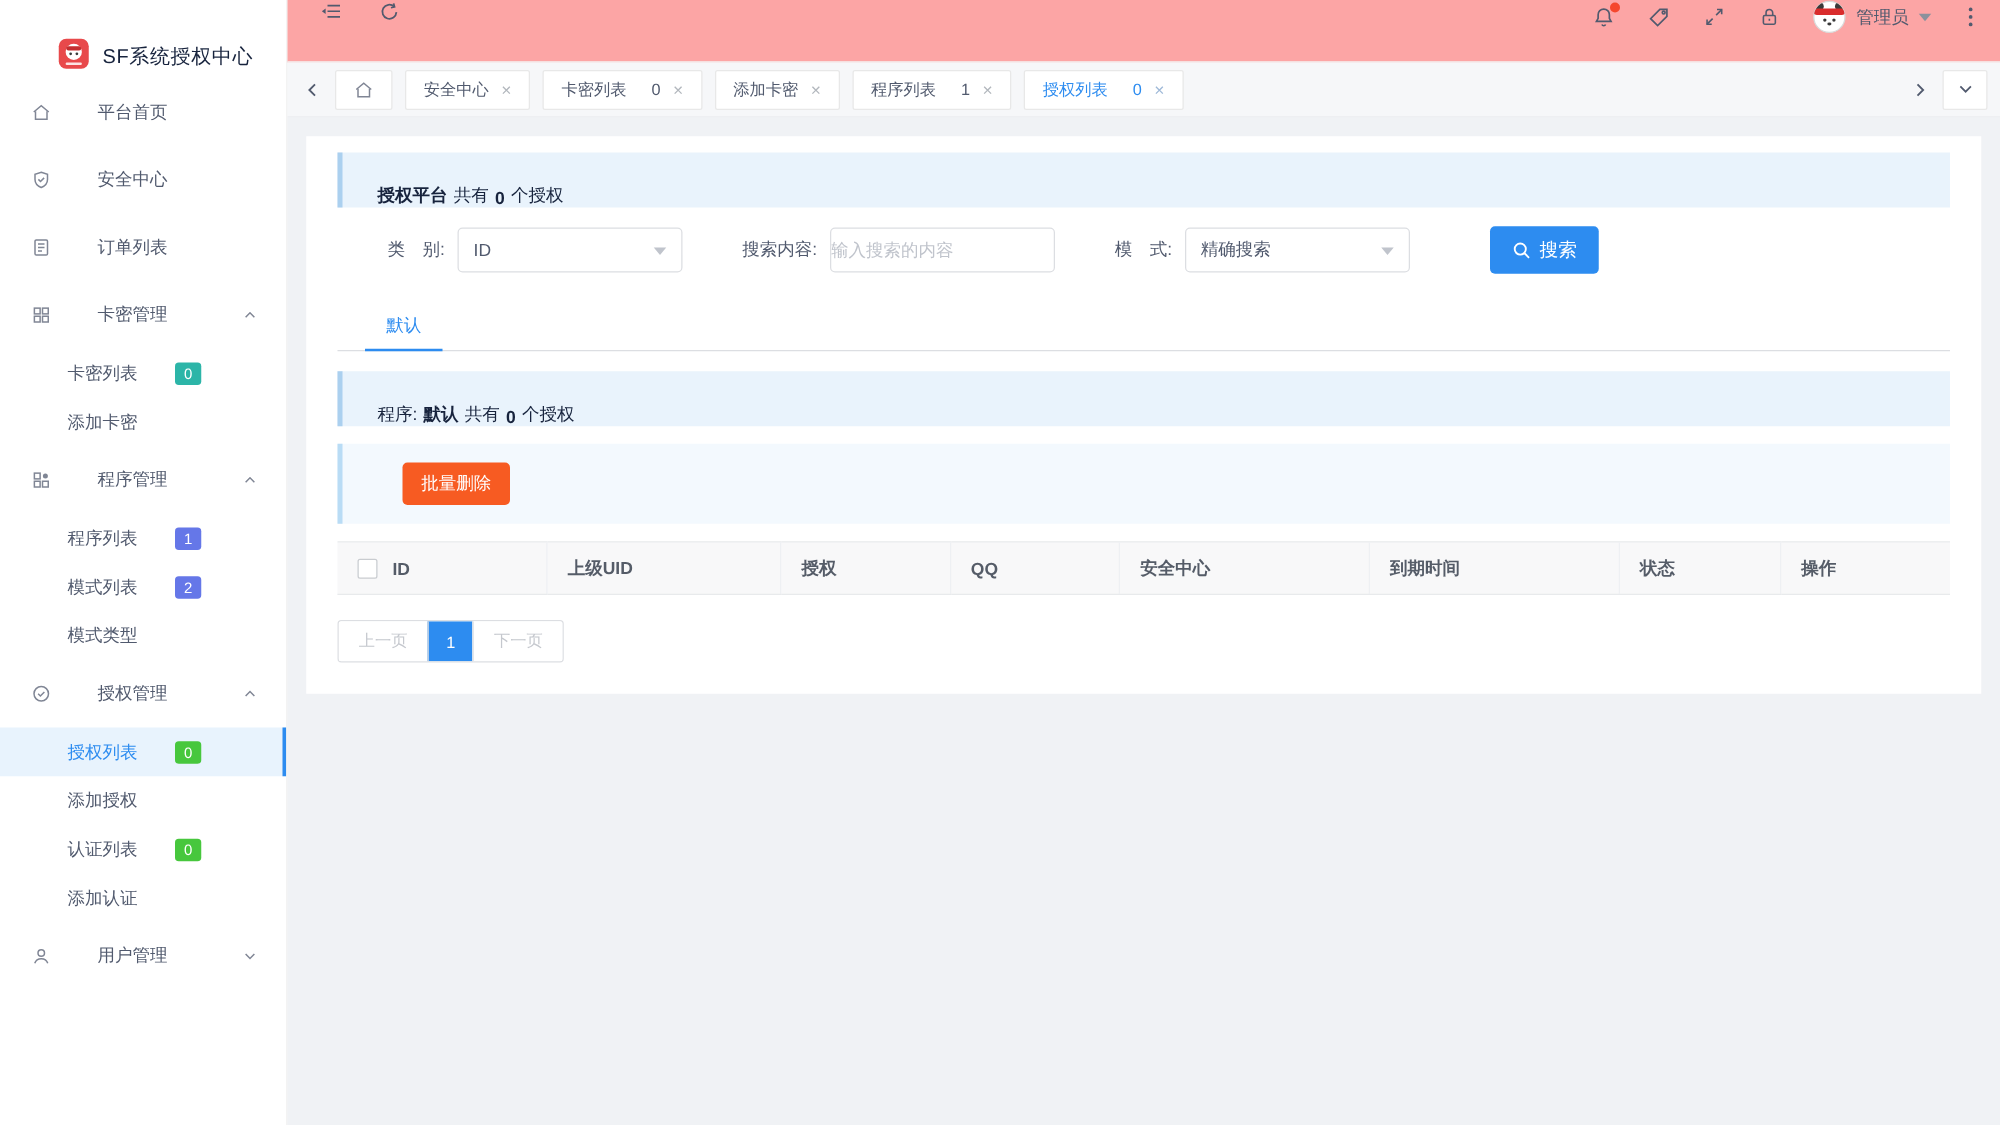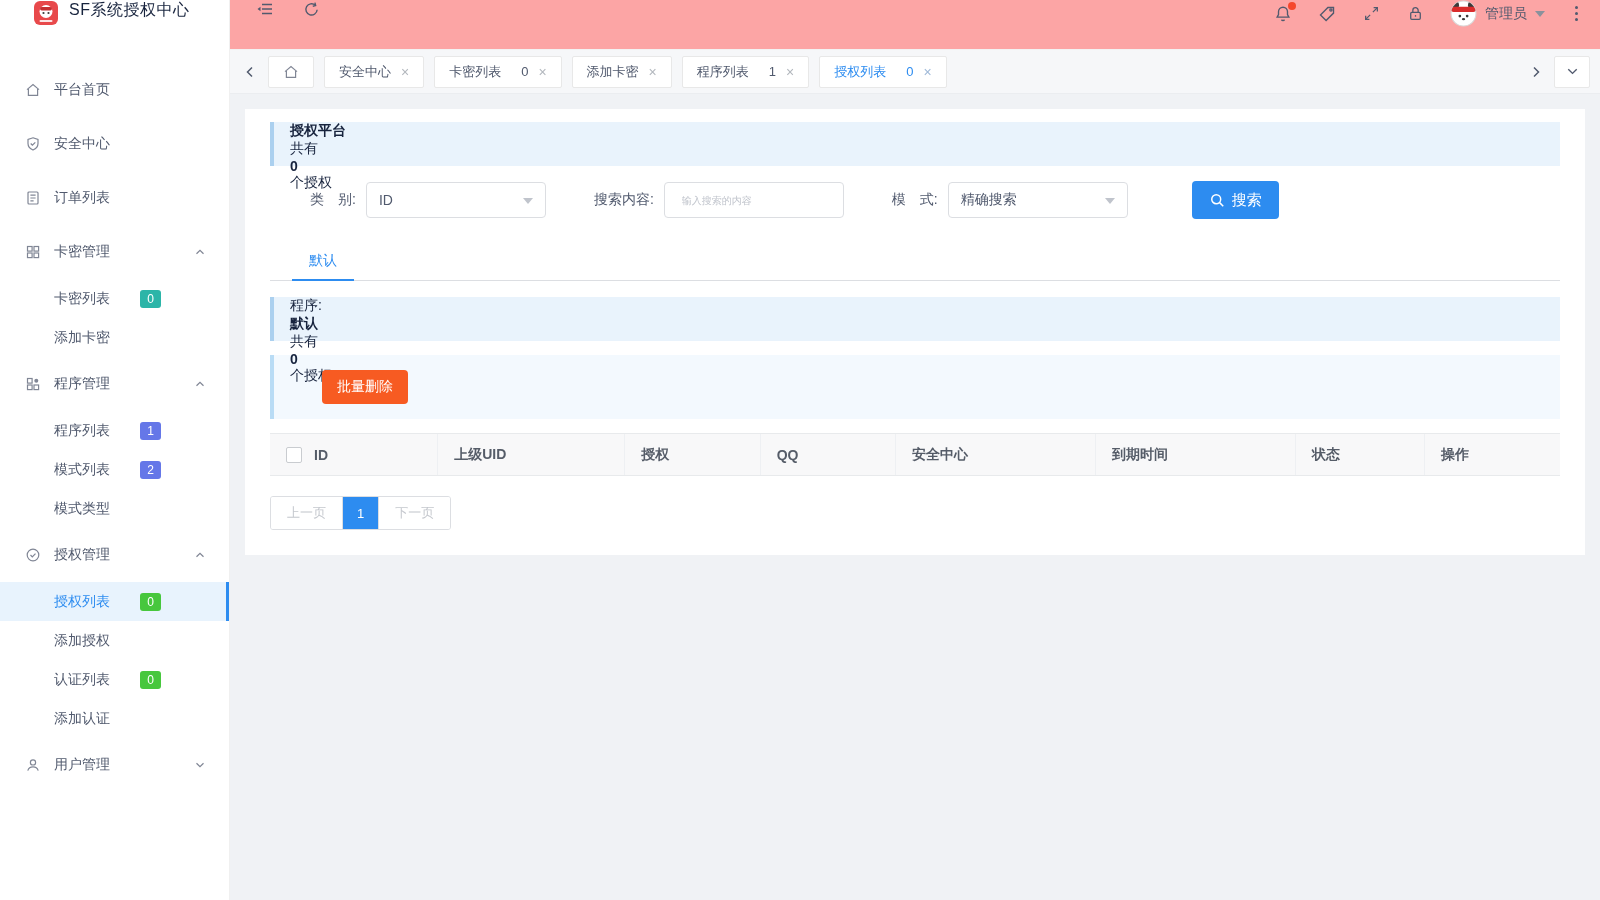--- a/index.html
+++ b/index.html
@@ -1,24 +1,24 @@
 <!DOCTYPE html>
 <html><head>
 <meta charset="utf-8">
 <style>
   * { margin:0; padding:0; box-sizing:border-box; }
   html,body { width:1600px; height:900px; font-family:"Liberation Sans","DejaVu Sans",sans-serif; background:#f0f2f5; overflow:hidden; }
   .app { display:flex; width:1600px; height:900px; }
 
   
   .sidebar { width:230px; background:#fff; height:900px; flex:0 0 230px; border-right:1px solid #f0f0f0; overflow:hidden; }
-  .logo { height:56px; display:flex; align-items:flex-start; padding-left:33px; gap:10px; }
+  .logo { height:56px; display:flex; align-items:flex-end; padding-left:46px; gap:10px; }
   .logo-text { font-size:16px; color:#17233d; letter-spacing:.5px; }
   .menu { padding-top:7px; font-size:14px; color:#515a6e; }
-  .m-item { height:54px; display:flex; align-items:center; padding:0 22px 0 25px; cursor:pointer; }
+  .m-item { height:54px; display:flex; align-items:center; padding:0 22px 0 25px; cursor:pointer;gap:24px; }
   .mi-icon { width:16px; height:16px; color:#808695; display:flex; margin-right:13px; }
   .mi-chevron { margin-left:auto; color:#808695; display:flex; }
   .m-sub {}
   .s-item { height:39px; display:flex; align-items:center; padding-left:54px; cursor:pointer; position:relative; }
   .s-item.active { background:#e8f3fd; color:#2d8cf0; border-right:3px solid #2d8cf0; }
   .badge { margin-left:30px; min-width:21px; height:18px; line-height:18px; text-align:center; border-radius:3px; color:#fff; font-size:12px; padding:0 5px; }
   .badge.teal { background:#2cb5a8; }
   .badge.indigo { background:#6577e8; }
   .badge.green { background:#47c73d; }
 
@@ -45,29 +45,29 @@
   .tab .x { margin-left:10px; color:#b2b7bd; font-size:14px; cursor:pointer; }
   .tab.active { color:#2d8cf0; }
   .tab.active .x { color:#9fb9d8; }
   .tab-spacer { flex:1; }
   .tab-drop { width:36px; height:32px; background:#fff; border:1px solid #e8e8e8; border-radius:2px; display:flex; align-items:center; justify-content:center; color:#515a6e; cursor:pointer; }
 
   
   .main { flex:1; background:#f0f2f5; padding:15px; overflow:hidden; }
   .panel { background:#fff; padding:13px 25px 25px 25px; }
 
-  .info-banner { background:#e9f3fc; border-left:4px solid #abd0ef; height:44px; display:flex; align-items:flex-start; padding:0 16px; font-size:14px; color:#17233d;flex-direction:column; }
+  .info-banner { background:#e9f3fc; border-left:4px solid #abd0ef; height:44px; display:flex; align-items:flex-end; padding:0 28px; font-size:14px; color:#17233d; }
   .info-banner b { font-weight:bold; }
   .info-banner span, .info-banner b { margin-right:5px; }
 
   .search-row { display:flex; align-items:center; margin-top:15px; padding-left:40px; }
   .f-label { font-size:14px; color:#515a6e; margin-right:10px; white-space:pre; }
   .sel { width:180px; height:36px; border:1px solid #dcdee2; border-radius:4px; background:#fff; display:flex; align-items:center; padding:0 28px 0 12px; font-size:14px; color:#515a6e; position:relative; cursor:pointer; margin-right:48px; }
   .sel .caret { position:absolute; right:12px; top:15px; width:0; height:0; border-left:5px solid transparent; border-right:5px solid transparent; border-top:6px solid #c0c4cc; }
-  .inp { width:180px; height:36px; border:1px solid #dcdee2; border-radius:4px; padding:0 17px; font-size:10px; color:#515a6e; margin-right:48px; outline:none; }
+  .inp { width:180px; height:36px; border:1px solid #dcdee2; border-radius:4px; padding:0 0; font-size:14px; color:#515a6e; margin-right:48px; outline:none; }
   .inp::placeholder { color:#c0c4cc; }
   .btn-search { height:38px; padding:0 17px; background:#2d8cf0; border:none; border-radius:4px; color:#fff; font-size:15px; display:flex; align-items:center; gap:6px; cursor:pointer; margin-left:16px; }
 
   .inner-tabs { margin-top:24px; border-bottom:1px solid #dcdee2; padding-left:22px; }
   .inner-tab { display:inline-block; padding:9px 17px; font-size:14px; color:#2d8cf0; border-bottom:2px solid #2d8cf0; margin-bottom:-1px; cursor:pointer; }
 
   .banner2 { margin-top:16px; }
   .toolbar { margin-top:14px; background:#f3f9fe; border-left:4px solid #b9dcf5; padding:15px 19px; }
   .btn-danger { height:34px; padding:0 15px; background:#f75b22; border:none; border-radius:4px; color:#fff; font-size:14px; cursor:pointer;margin-left:29px; }
 

